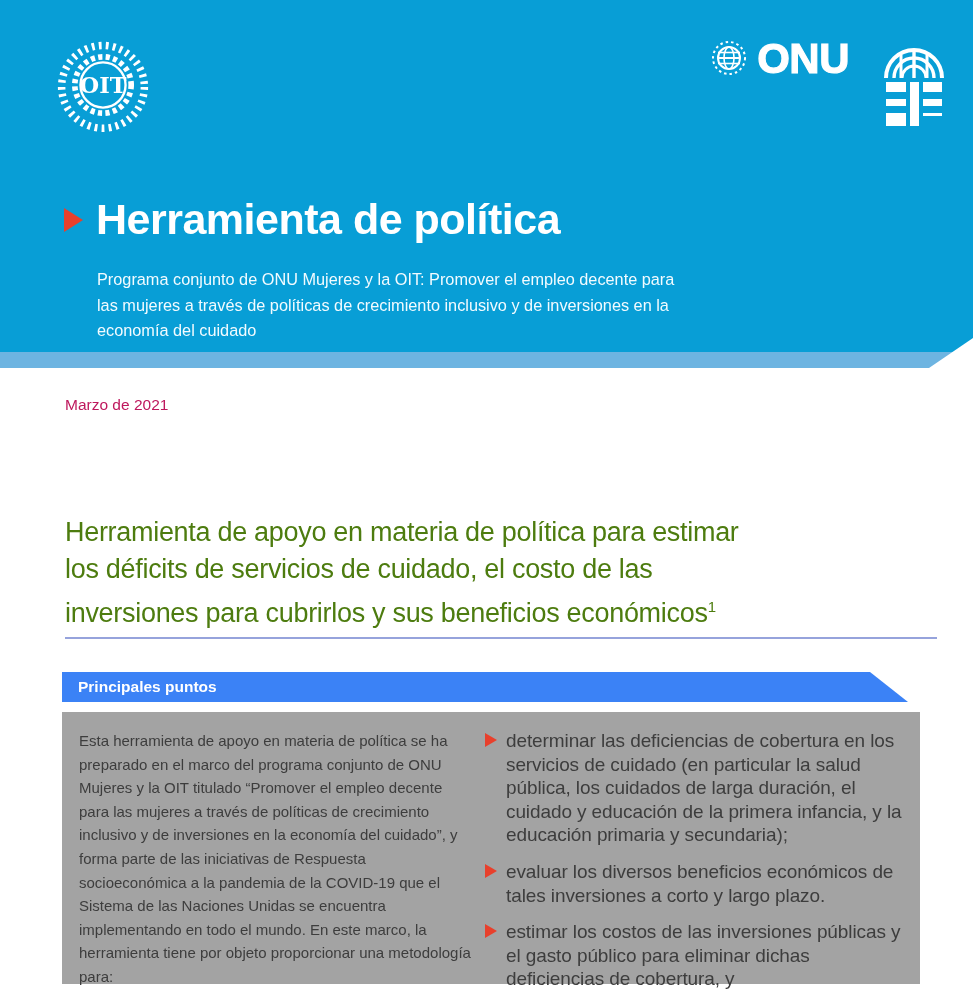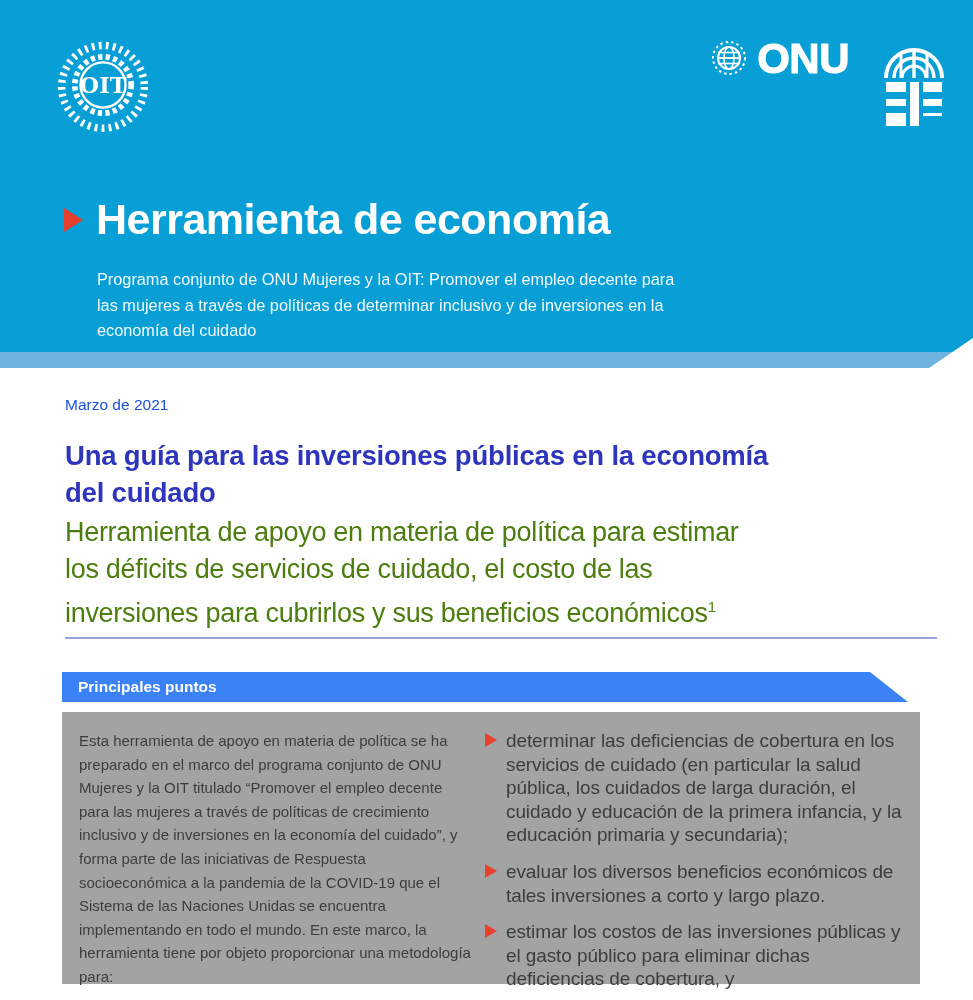--- a/index.html
+++ b/index.html
@@ -36,21 +36,21 @@
     width:0; height:0; flex:none;
     border-left:19px solid #e8402c; border-top:12px solid transparent; border-bottom:12px solid transparent;
   }
   .hero-title { color:#ffffff; font-size:43px; font-weight:700; letter-spacing:-0.5px; line-height:1; }
   .hero-sub {
     position:absolute; left:97px; top:267px; width:596px;
     color:#f2fbff; font-size:16.3px; line-height:25.5px; font-weight:400;
   }
 
   
-  .date { position:absolute; left:65px; top:396px; color:#1d4ed8; font-size:15.5px; }
+  .date { position:absolute; left:65px; top:396px; color:#be185d; font-size:15.5px; }
   .h1 {
     position:absolute; left:65px; top:437px; width:710px;
     color:#2e35bd; font-size:27.5px; font-weight:700; line-height:37px; letter-spacing:-0.2px;
   }
   .h2 {
     position:absolute; left:65px; top:514px; width:700px;
     color:#4d7c0f; font-size:27px; font-weight:400; line-height:37px; letter-spacing:-0.3px;
   }
   .h2 sup { font-size:15px; }
   .rule { position:absolute; left:65px; top:637px; width:872px; height:2px; background:#96a3dc; }
@@ -119,28 +119,27 @@
         <rect x="40" y="42" width="19" height="34" fill="#ffffff"></rect>
         <rect x="3" y="52" width="20" height="7" fill="#089ed6"></rect>
         <rect x="3" y="66" width="20" height="7" fill="#089ed6"></rect>
         <rect x="40" y="52" width="19" height="7" fill="#089ed6"></rect>
         <rect x="40" y="66" width="19" height="7" fill="#089ed6"></rect>
       </svg>
     </div>
 
     <div class="title-row">
       <span class="tri"></span>
-      <span class="hero-title">Herramienta de economía</span>
+      <span class="hero-title">Herramienta de política</span>
     </div>
-    <div class="hero-sub">Programa conjunto de ONU Mujeres y la OIT: Promover el empleo decente para las mujeres a través de políticas de determinar inclusivo y de inversiones en la economía del cuidado</div>
+    <div class="hero-sub">Programa conjunto de ONU Mujeres y la OIT: Promover el empleo decente para las mujeres a través de políticas de crecimiento inclusivo y de inversiones en la economía del cuidado</div>
   </div>
 
   <div class="date">Marzo de 2021</div>
 
-  <div class="h1">Una guía para las inversiones públicas en la economía del cuidado</div>
 
   <div class="h2">
     <span>Herramienta de apoyo en materia de política para estimar los déficits de servicios de cuidado, el costo de las inversiones para cubrirlos y sus beneficios económicos</span><sup>1</sup>
   </div>
 
   <div class="rule"></div>
 
   <div class="kp-banner">
     <span>Principales puntos</span>
   </div>

